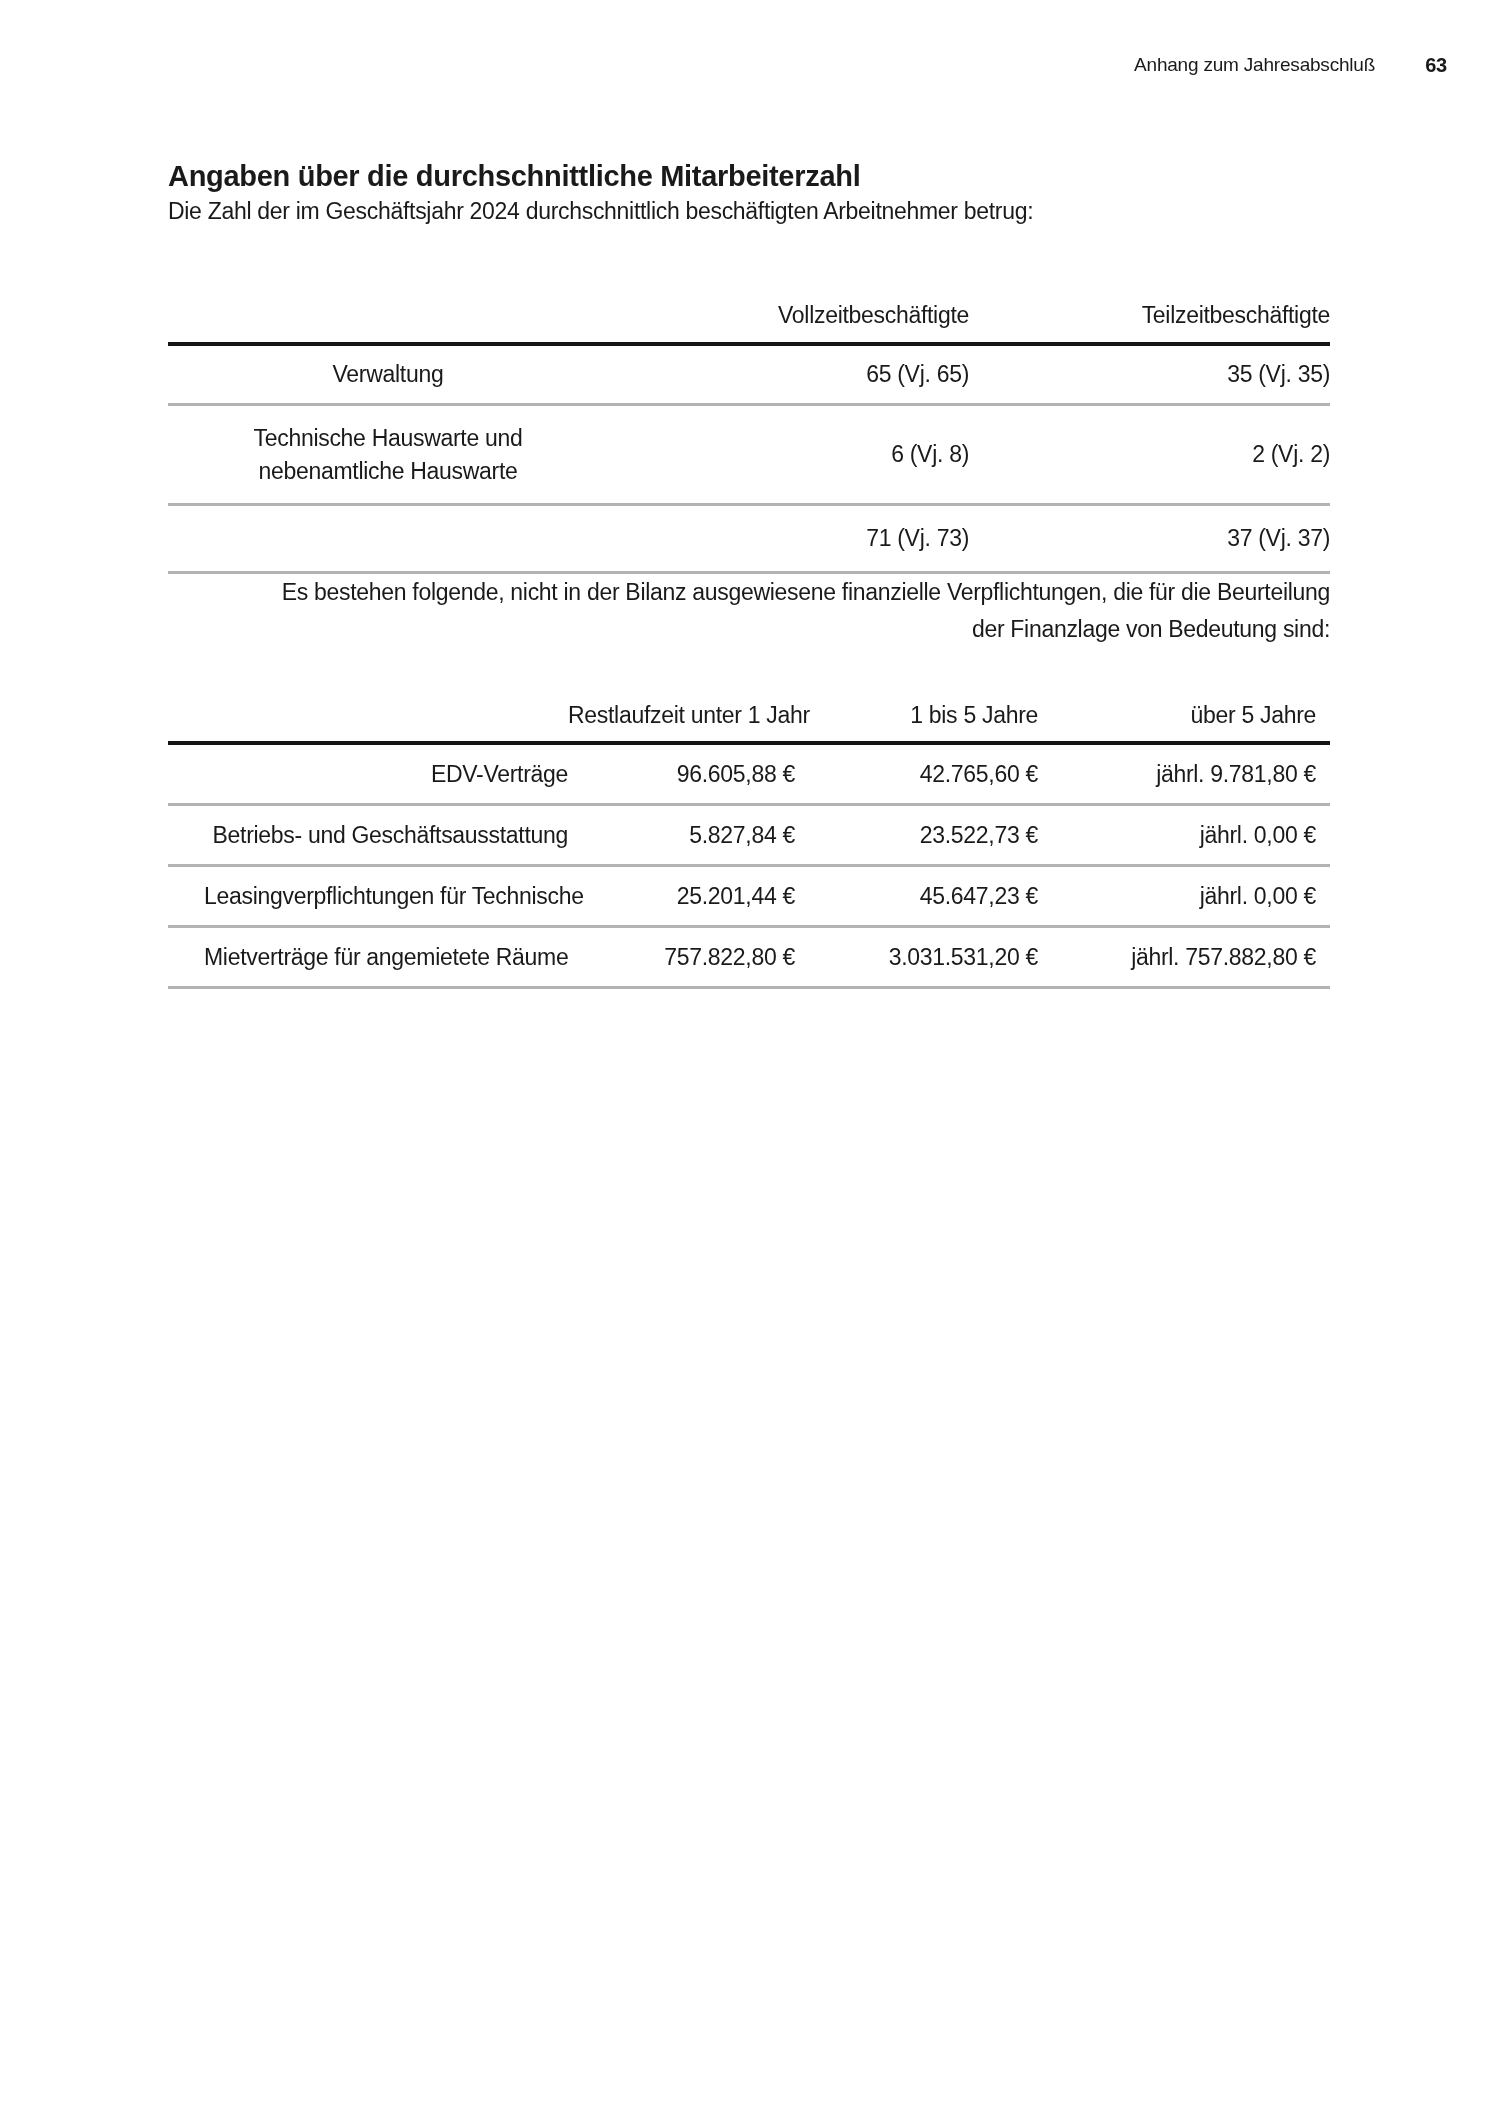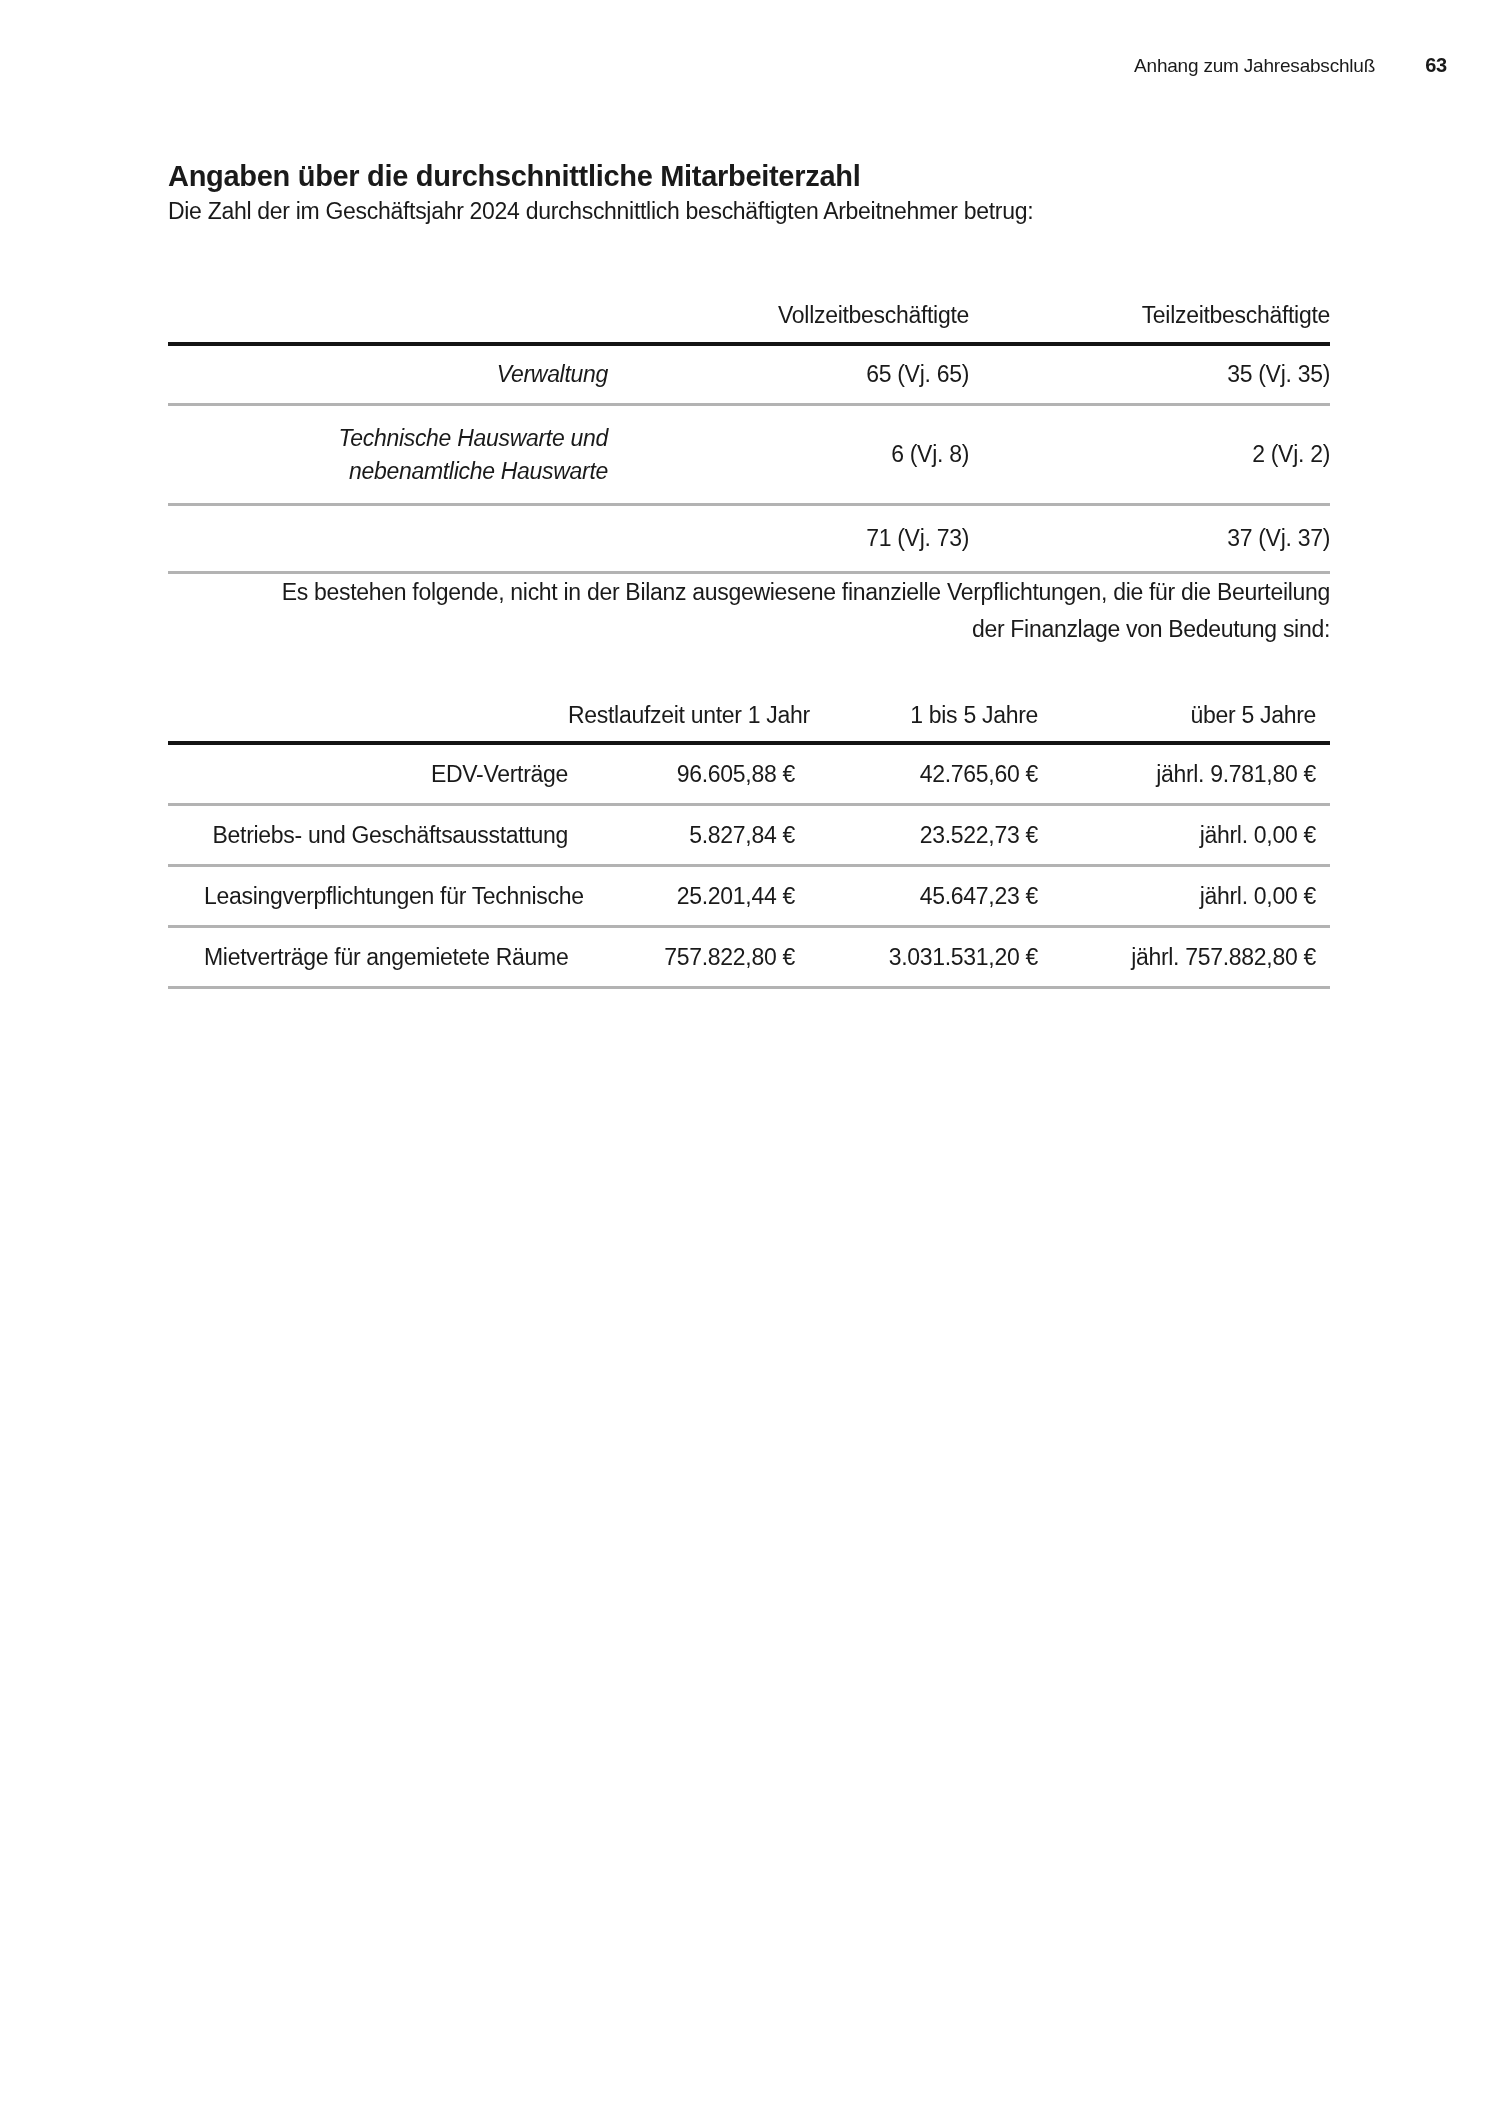--- a/index.html
+++ b/index.html
@@ -15,21 +15,21 @@
     overflow: hidden;
   }
   
   .runhead {
     position: absolute;
     top: 54px;
     left: 168px;
     width: 1279px;
     display: flex;
     justify-content: flex-end;
-    align-items: center;
+    align-items: flex-start;
     font-size: 19px;
     letter-spacing: -0.2px;
   }
   .runhead .pagenum {
     font-weight: bold;
     margin-left: 50px;
     font-size: 20px;
   }
   
   .content {
@@ -63,21 +63,21 @@
   }
   .t1-head {
     height: 62px;
     align-items: end;
     border-bottom: 4px solid #141414;
   }
   .t1-head .cell { padding-bottom: 13px; }
   .t1-r1 { height: 57px; border-bottom: 3px solid #b3b3b3; }
   .t1-r2 { height: 97px; border-bottom: 3px solid #b3b3b3; }
   .t1-r3 { height: 65px; border-bottom: 3px solid #b3b3b3; }
-  .t1-row .cell-label { text-align: right; line-height: 33px; font-style: italic; }
+  .t1-row .cell-label { text-align: center; line-height: 33px; }
   .t1-row .cell-label .label-inner { max-width: 310px; display: inline-block; }
   .t1-row .cell-num { text-align: right; }
 
   
   .t2-row {
     display: grid;
     grid-template-columns: 400px 227px 243px 292px;
     align-items: center;
   }
   .t2-head {

